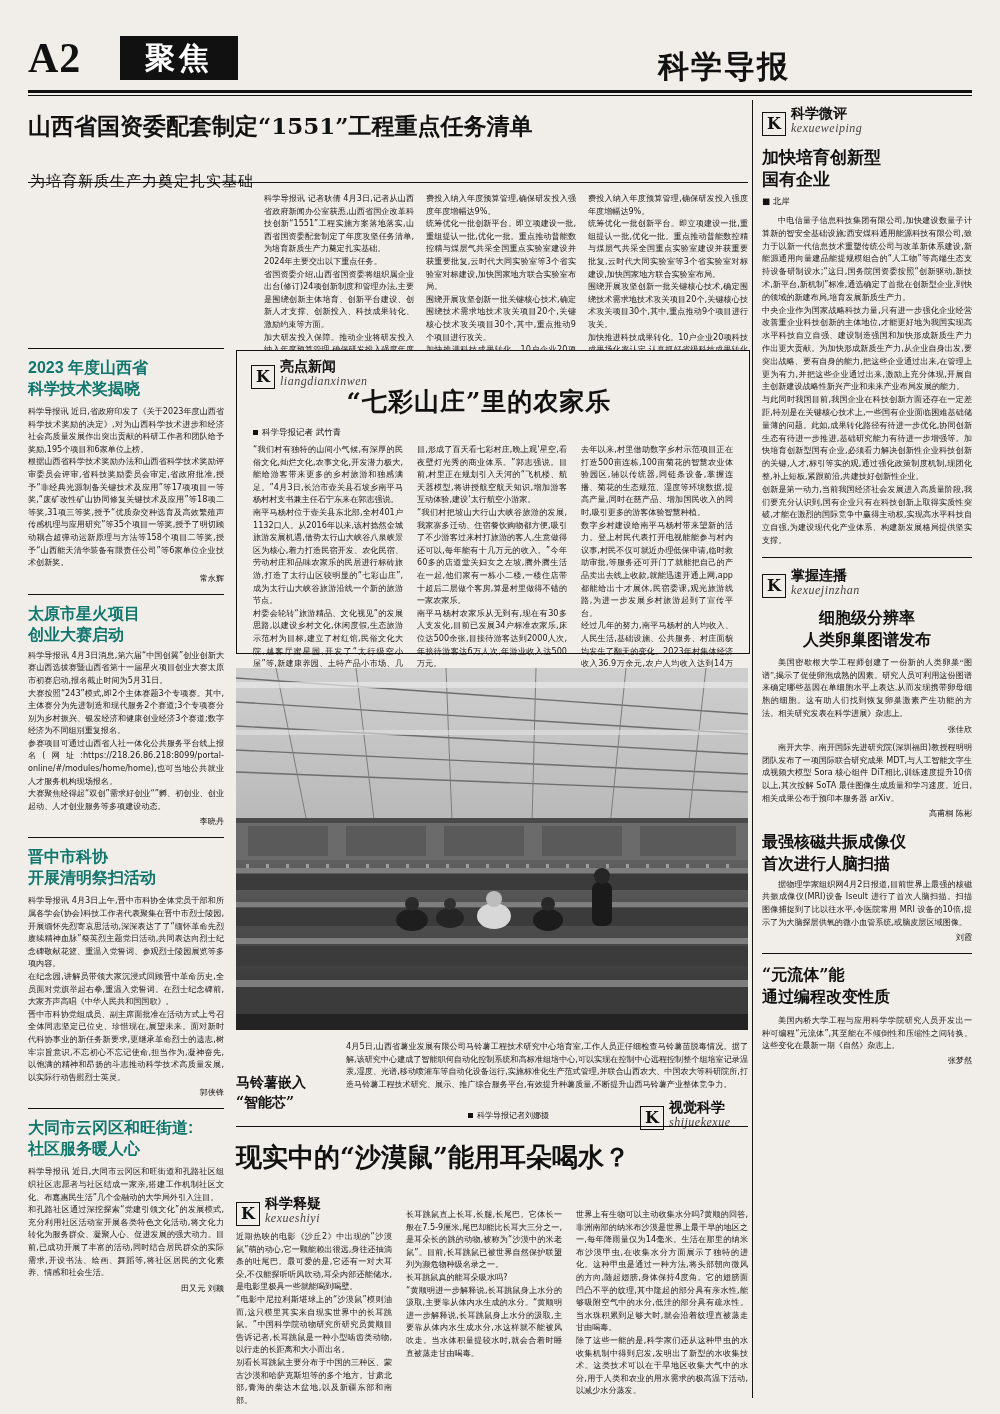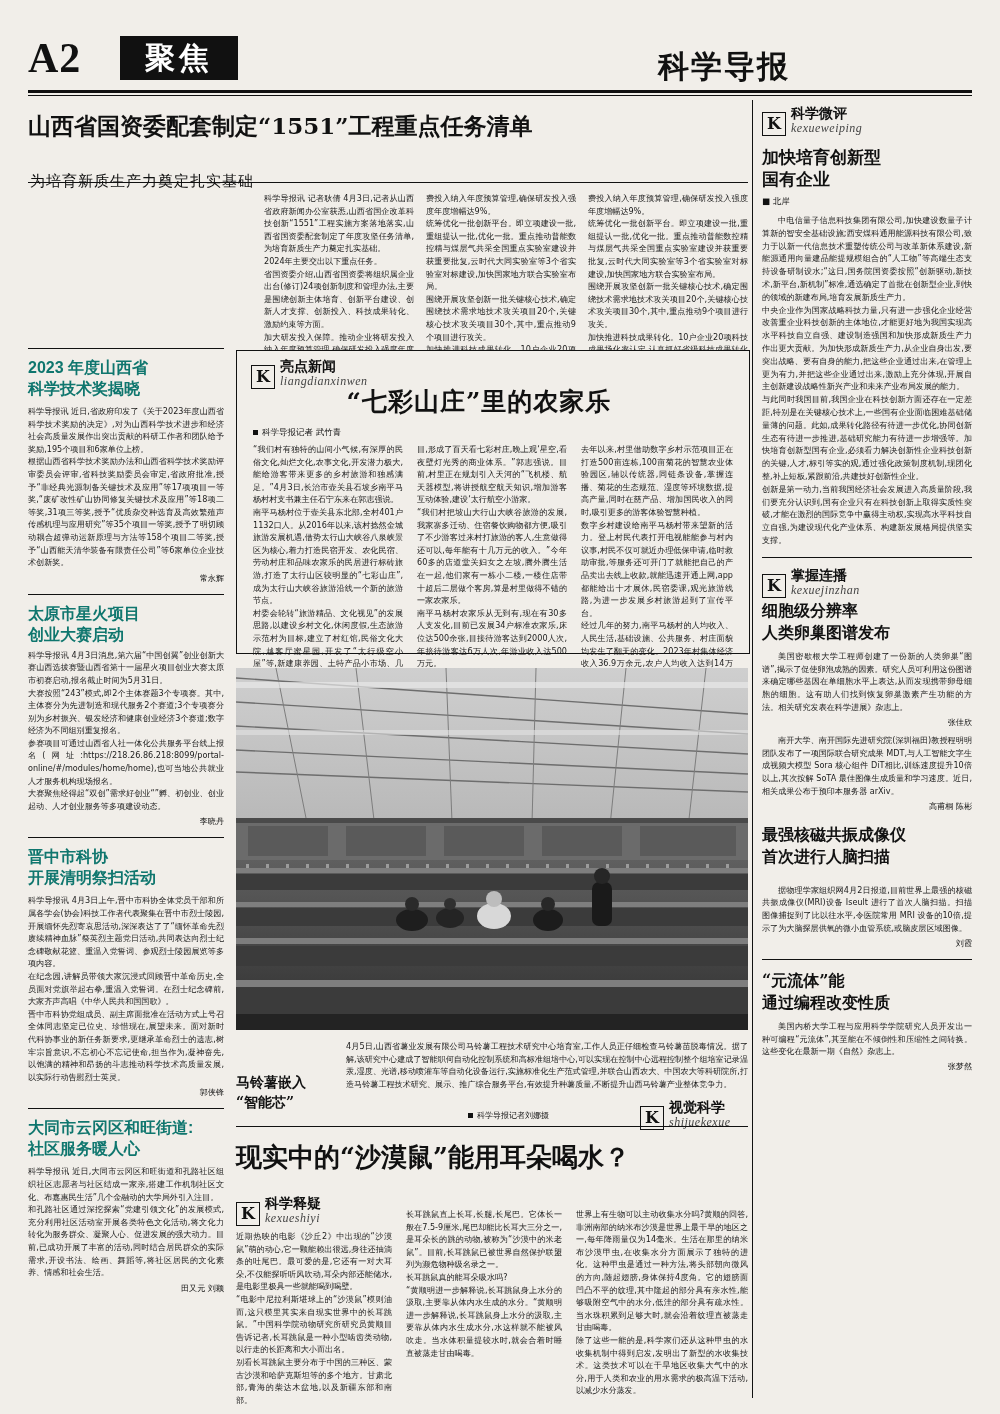--- a/index.html
+++ b/index.html
@@ -393,31 +393,31 @@
 
     <div class="thinrule" style="margin-top:10px;"></div>
 
     <div class="kbadge" style="margin-top:10px;">
       <div class="kbox">K</div>
       <div>
         <div class="ktext">掌握连播</div>
         <div class="kpin">kexuejinzhan</div>
       </div>
     </div>
-    <div class="rsec-title" style="margin-top:2px;white-space:pre-line;">细胞级分辨率
+    <div class="rsec-title" style="margin-top:9px;white-space:pre-line;text-align:center;">细胞级分辨率
 人类卵巢图谱发布</div>
-    <div class="rtext" style="margin-top:6px;">美国密歇根大学工程师创建了一份新的人类卵巢“图谱”,揭示了促使卵泡成熟的因素。研究人员可利用这份图谱来确定哪些基因在单细胞水平上表达,从而发现携带卵母细胞的细胞。这有助人们找到恢复卵巢激素产生功能的方法。相关研究发表在科学进展》杂志上。</div>
+    <div class="rtext" style="margin-top:6px;font-family:Liberation Serif, serif;">美国密歇根大学工程师创建了一份新的人类卵巢“图谱”,揭示了促使卵泡成熟的因素。研究人员可利用这份图谱来确定哪些基因在单细胞水平上表达,从而发现携带卵母细胞的细胞。这有助人们找到恢复卵巢激素产生功能的方法。相关研究发表在科学进展》杂志上。</div>
     <div class="rsig">张佳欣</div>
 
     <div class="rtext" style="margin-top:6px;">南开大学、南开国际先进研究院(深圳福田)教授程明明团队发布了一项国际联合研究成果 MDT,与人工智能文字生成视频大模型 Sora 核心组件 DiT相比,训练速度提升10倍以上,其次按解 SoTA 最佳图像生成质量和学习速度。近日,相关成果公布于预印本服务器 arXiv。</div>
     <div class="rsig">高甫桐 陈彬</div>
 
     <div class="rsec-title" style="margin-top:12px;white-space:pre-line;">最强核磁共振成像仪
 首次进行人脑扫描</div>
-    <div class="rtext" style="margin-top:16px;">据物理学家组织网4月2日报道,目前世界上最强的核磁共振成像仪(MRI)设备 Iseult 进行了首次人脑扫描。扫描图像捕捉到了比以往水平,令医院常用 MRI 设备的10倍,提示了为大脑探层供氧的微小血管系统,或脑皮层区域图像。</div>
+    <div class="rtext" style="margin-top:3px;">据物理学家组织网4月2日报道,目前世界上最强的核磁共振成像仪(MRI)设备 Iseult 进行了首次人脑扫描。扫描图像捕捉到了比以往水平,令医院常用 MRI 设备的10倍,提示了为大脑探层供氧的微小血管系统,或脑皮层区域图像。</div>
     <div class="rsig">刘霞</div>
 
     <div class="thinrule" style="margin-top:10px;"></div>
 
     <div class="rsec-title" style="margin-top:10px;white-space:pre-line;">“元流体”能
 通过编程改变性质</div>
     <div class="rtext" style="margin-top:6px;">美国内桥大学工程与应用科学学院研究人员开发出一种可编程“元流体”,其至能在不倾倒性和压缩性之间转换。这些变化在最新一期《自然》杂志上。</div>
     <div class="rsig">张梦然</div>
   </div>
 

